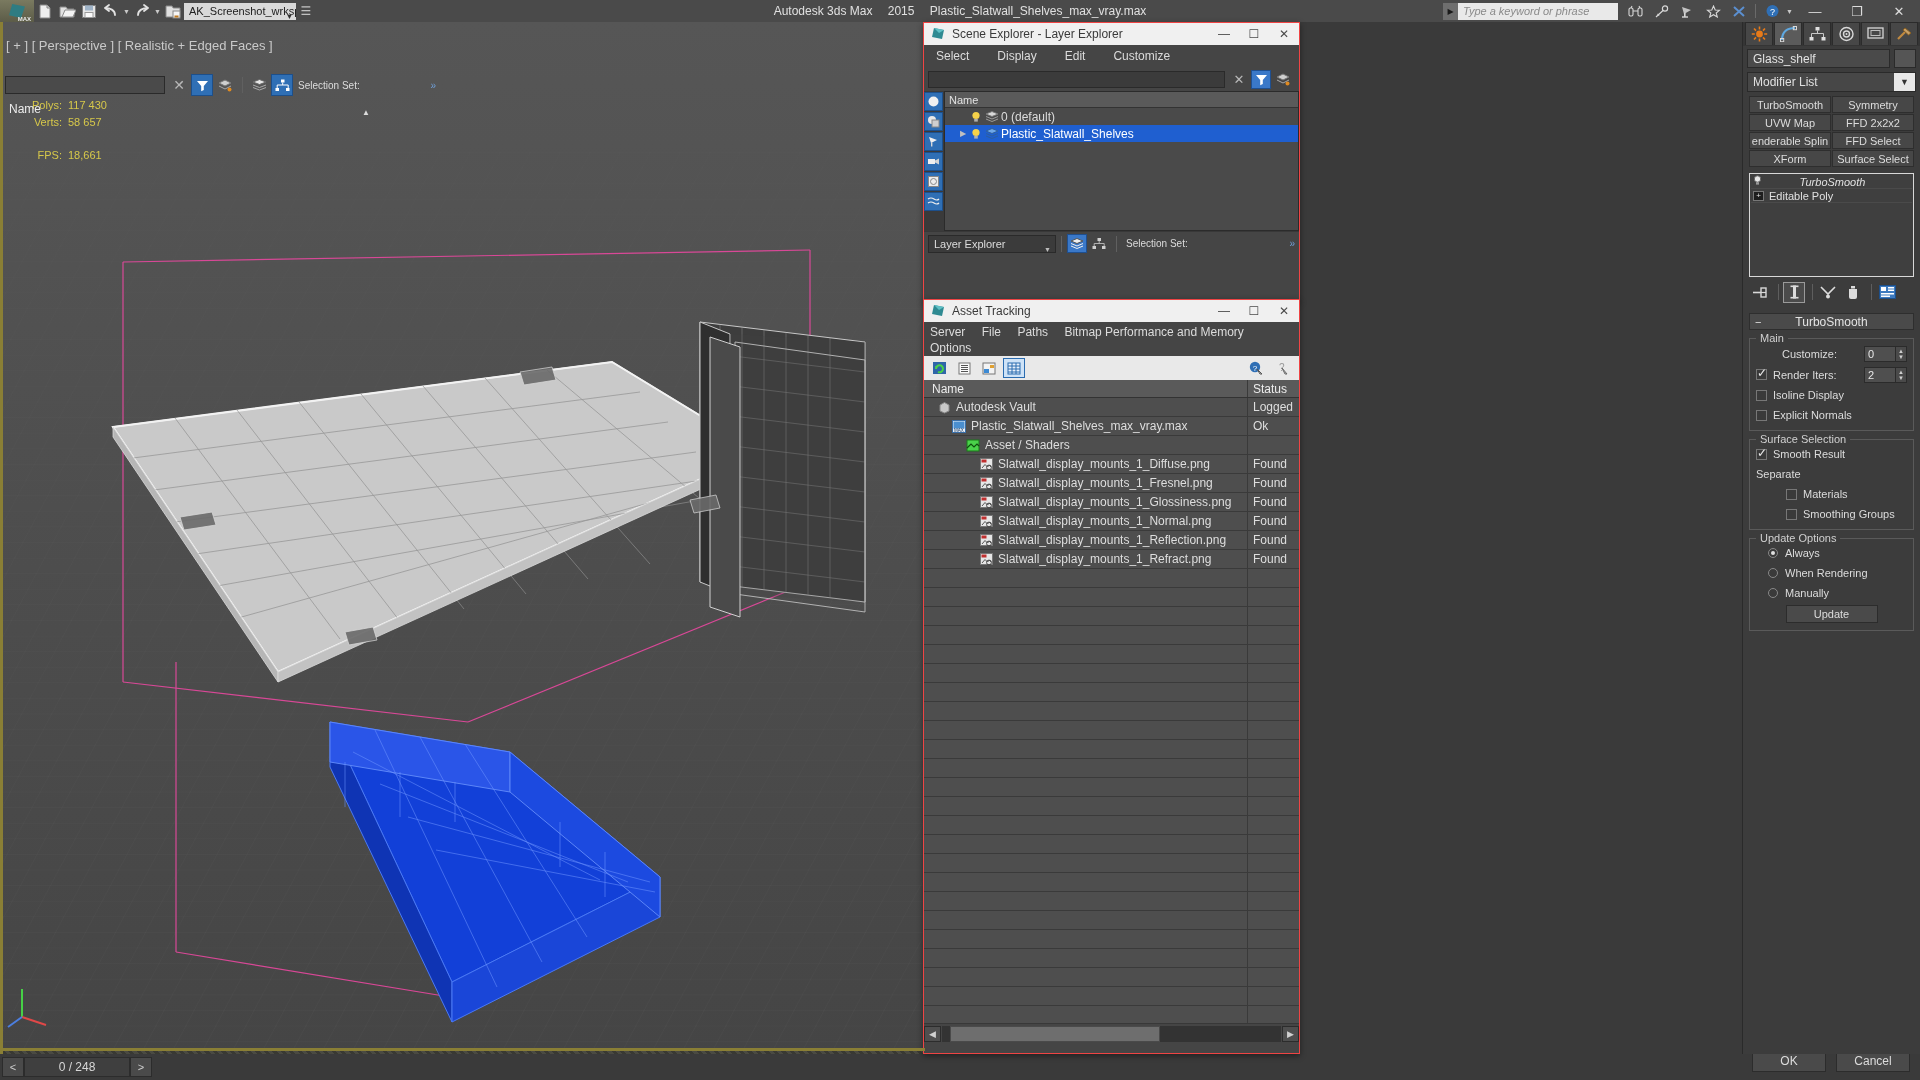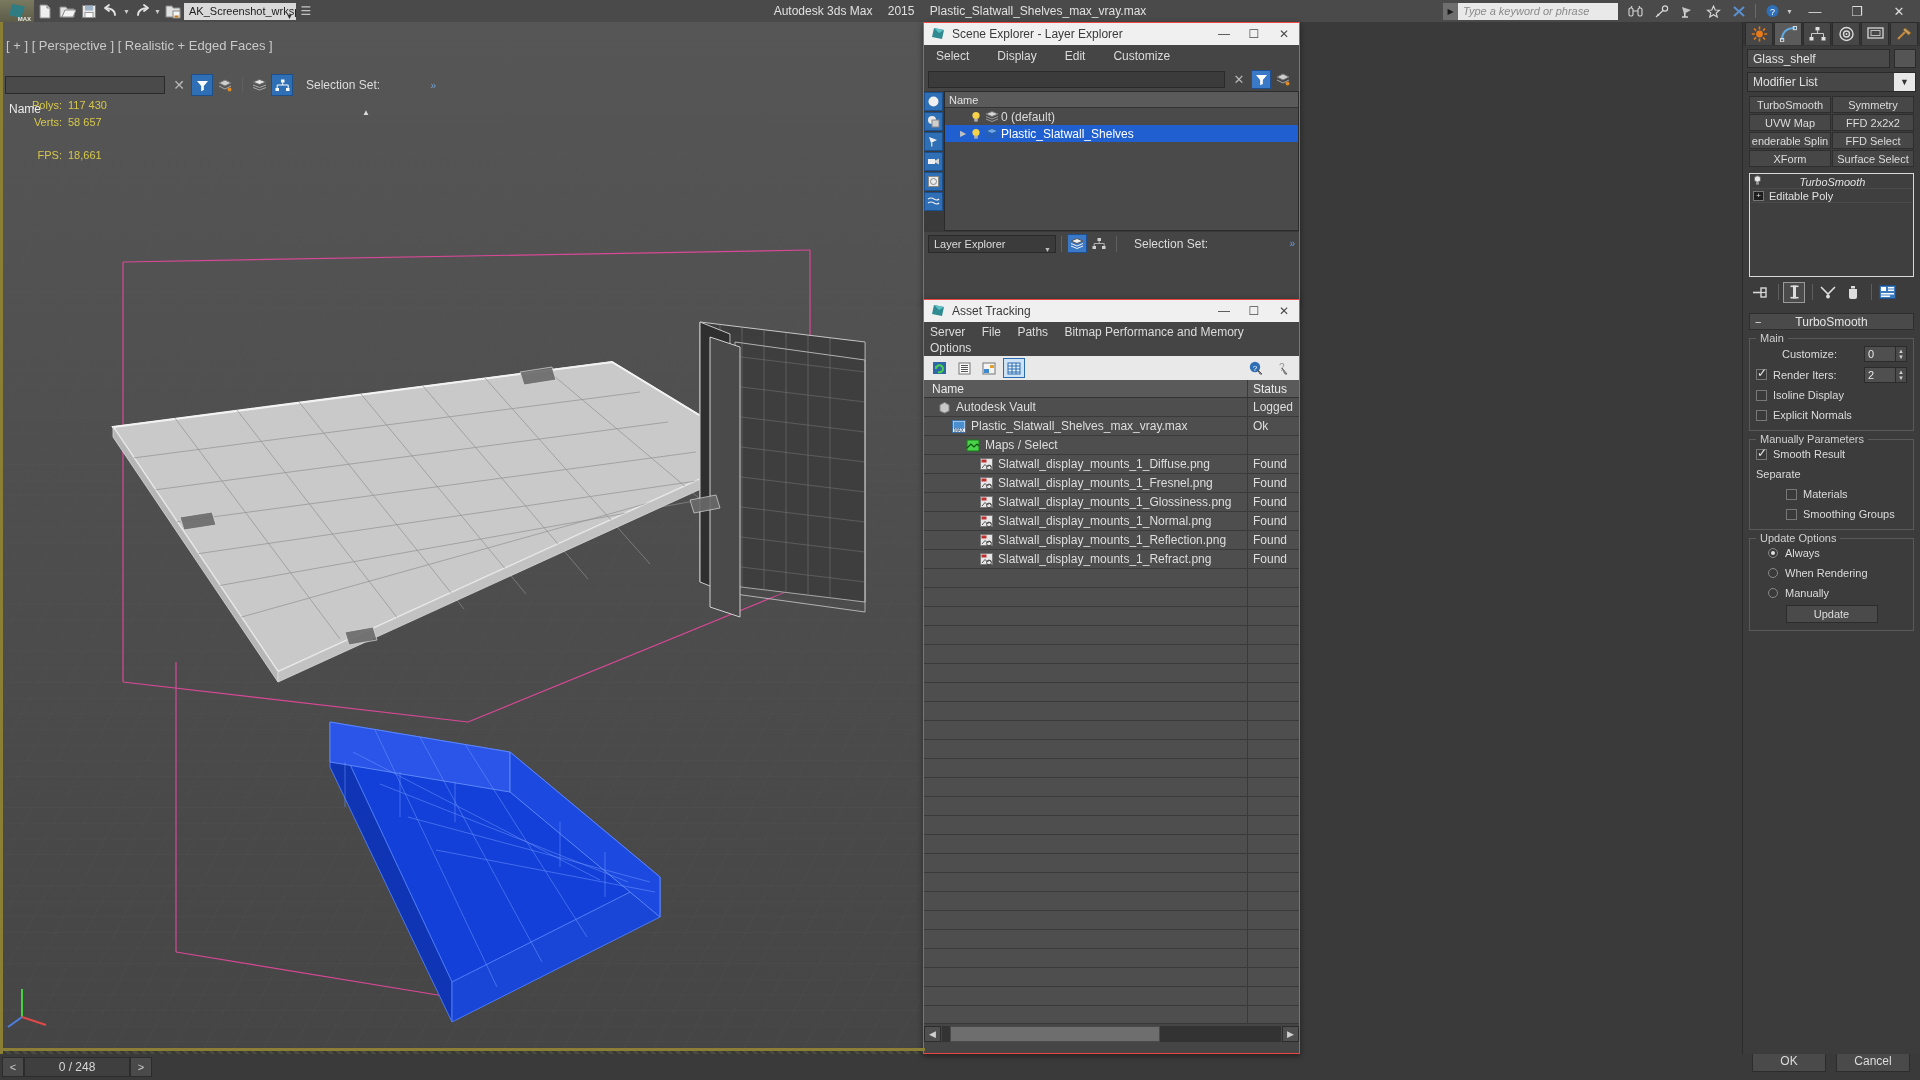--- a/index.html
+++ b/index.html
@@ -85,21 +85,21 @@
   .tree-row.sel { background:#1f5fd0; color:#fff; }
   .tri { width:12px; font-size:8px; color:#c0c0c0; text-align:center; }
   .bulb { width:14px; display:flex; justify-content:center; }
   .layers-ic { width:18px; display:flex; justify-content:center; }
   .se-footer { height:24px; display:flex; align-items:center; background:#454545; padding:0 4px;
     border-top:1px solid #383838; }
   .combo { width:128px; height:18px; background:#3b3b3b; border:1px solid #2a2a2a; font-size:11px; color:#dcdcdc;
     line-height:17px; padding-left:5px; position:relative; }
   .combo .ca { position:absolute; right:4px; top:5px; font-size:7px; color:#bdbdbd; }
   .vsep { width:1px; height:16px; background:#606060; margin:0 5px; }
-  .selset-lbl { font-size:12px; color:#dcdcdc; margin-left:12px; }
+  .selset-lbl { font-size:10px; color:#dcdcdc; margin-left:4px; }
   .chev { position:absolute; right:4px; font-size:10px; color:#6f9fd8; }
 
   
   #asset-tracking { left:923px; top:299px; width:377px; height:755px; }
   .at-menubar { height:34px; padding:2px 0 0 6px; background:#454545; line-height:16px; }
   .at-menubar span { margin-right:13px; font-size:12px; color:#dcdcdc; }
   .at-toolbar { height:24px; background:#e9e9e9; display:flex; align-items:center; padding:0 4px; position:relative; }
   .at-tb { width:22px; height:20px; display:flex; align-items:center; justify-content:center; margin-right:3px; }
   .at-tb.on { border:1px solid #2b6cb0; background:#cfe3f7; }
   .at-grid { background:#4e4e4e; height:643px; overflow:hidden; position:relative; }
@@ -718,21 +718,21 @@
           </div>
           <div class="at-row">
             <div class="c1">
               <span style="display:inline-block;width:42px"></span>
               <span style="display:inline-flex;margin-right:5px">
                 <svg width="14" height="13" viewBox="0 0 14 13">
                   <rect x="1" y="1" width="12" height="11" fill="#4ad24a" stroke="#1a7a1a"></rect>
                   <path d="M1 9 L5 5 L8 8 L11 5 L13 7" fill="none" stroke="#0f4f0f" stroke-width="1.2"></path>
                 </svg>
               </span>
-              <span>Maps / Select</span>
+              <span>Asset / Shaders</span>
             </div>
             <div class="c2"></div>
           </div>
           <div class="at-row">
             <div class="c1">
               <span style="display:inline-block;width:56px"></span>
               <span style="display:inline-flex;margin-right:5px">
                 <svg width="13" height="13" viewBox="0 0 13 13">
                   <rect x="0.5" y="0.5" width="12" height="11" fill="#e6e6e6" stroke="#777"></rect>
                   <rect x="1.5" y="1.5" width="5" height="3" fill="#c03030"></rect>
@@ -1345,21 +1345,21 @@
           <span class="cbox"></span>
           <span>Isoline Display</span>
         </div>
         <div class="grow" style="margin-bottom:0">
           <span class="cbox"></span>
           <span>Explicit Normals</span>
         </div>
       </div>
 
       <div class="group">
-        <div class="gtitle">Manually Parameters</div>
+        <div class="gtitle">Surface Selection</div>
         <div class="grow">
           <span class="cbox on"></span>
           <span>Smooth Result</span>
         </div>
         <div class="grow">
           <span>Separate</span>
         </div>
         <div class="grow" style="margin-left:30px">
           <span class="cbox"></span>
           <span>Materials</span>

